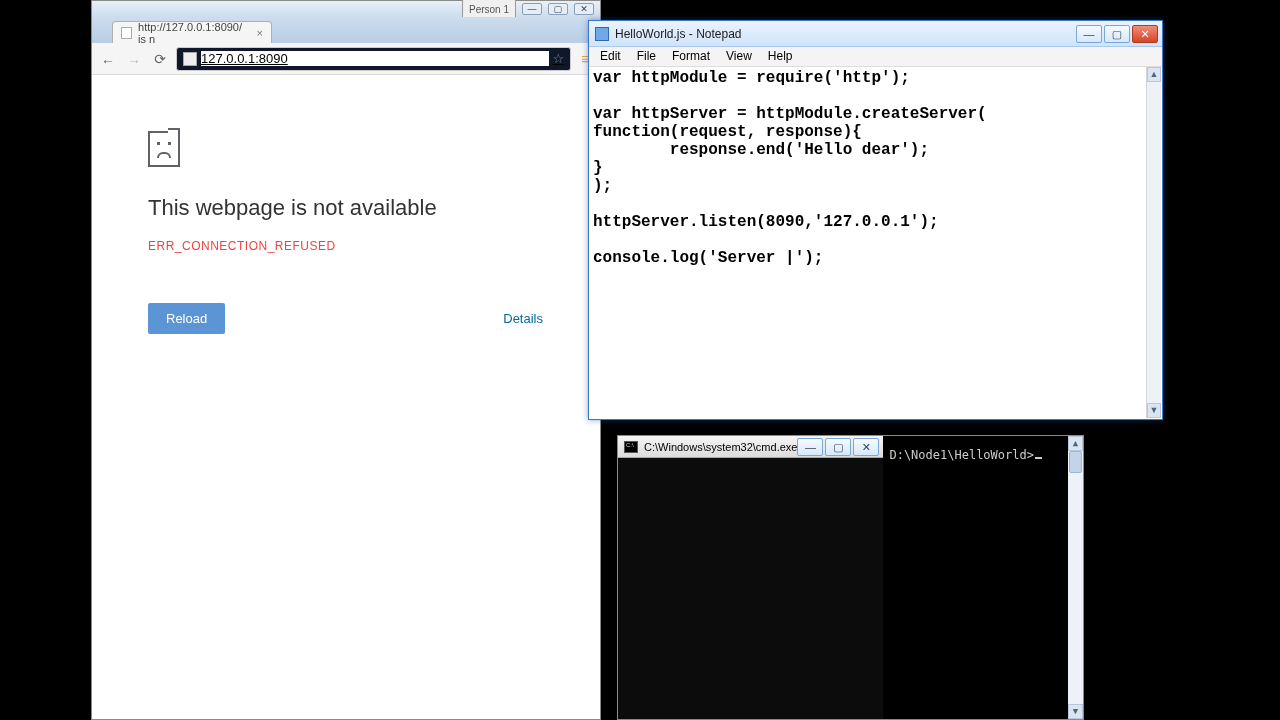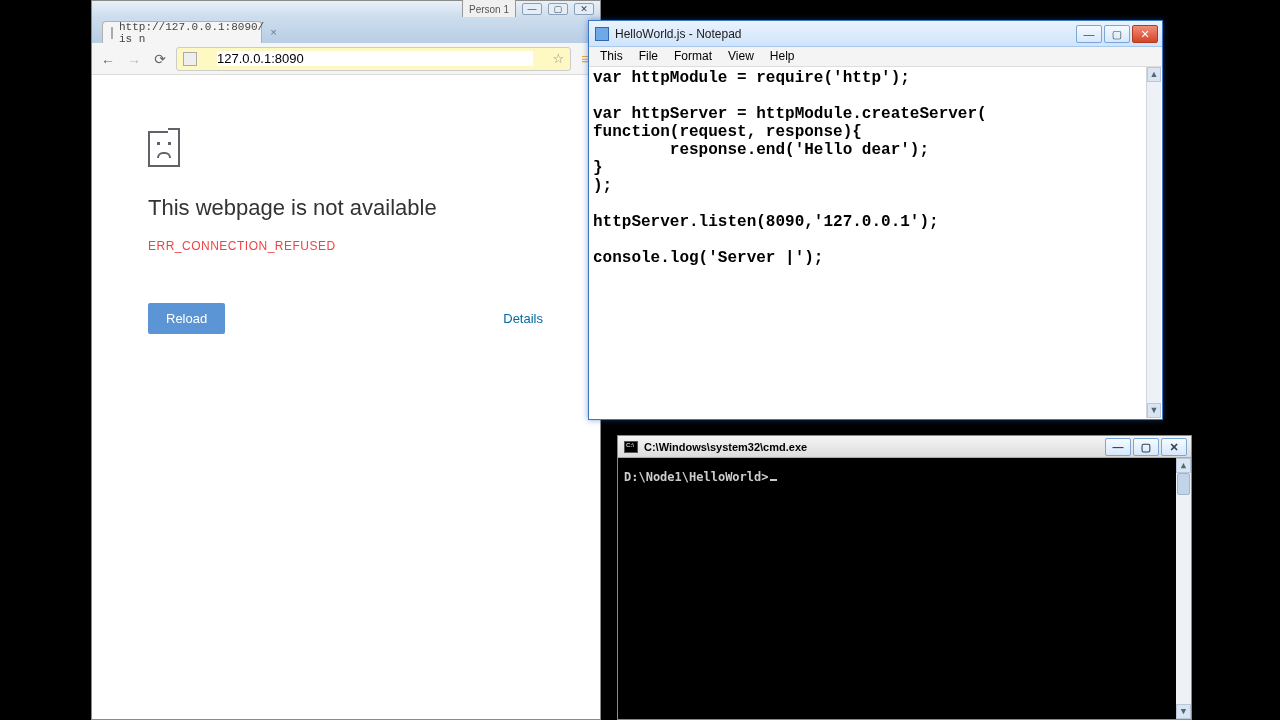--- a/index.html
+++ b/index.html
@@ -45,22 +45,21 @@
     background: #e5eef7;
     font-size: 9px;
     text-align: center;
     line-height: 10px;
     color: #345;
   }
   .chrome-tabs {
     height: 26px;
     background: linear-gradient(#cdddee,#b8cee4);
     display: flex; align-items: flex-end;
-    padding-left: 10px;
-    font-family: Liberation Mono, monospace;
+    padding-left: 20px;
   }
   .tab {
     height: 22px;
     background: #f5f5f5;
     border: 1px solid #b0b0b0;
     border-bottom: none;
     border-radius: 4px 4px 0 0;
     display: flex; align-items: center;
     gap: 6px;
     padding: 0 8px;
@@ -80,25 +79,26 @@
   .navicon {
     width: 20px; height: 20px;
     display:flex;align-items:center;justify-content:center;
     color:#5f6368; font-size:14px;
   }
   .omnibox {
     flex: 1;
     height: 24px;
     border: 1px solid #ccc;
     border-radius: 3px;
-    background: #fef9c3;
+    background: #0f172a;
     display: flex; align-items: center;
     padding: 0 6px;
-    gap: 20px;
+    gap: 4px;
     font-size: 13px;
+    text-decoration: underline;
   }
   .pageicon { width:14px;height:14px;border:1px solid #aaa;background:#eee; }
   .omnibox input { border:none;outline:none;flex:1;font-size:13px;font-family:inherit; }
   .star { color:#888; }
   .hamburger { font-size:15px;color:#e8a33d;padding:0 4px; }
   .chrome-body {
     flex:1; background:#fff; padding: 56px 56px;
     color:#202124;
   }
   .sadface {
@@ -177,24 +177,24 @@
     position:absolute; right:1px; top:46px; bottom:1px; width:15px;
     background:#eef1f5;border-left:1px solid #d0d6de;
   }
   .np-scroll .arr { height:15px;background:#dbe5f1;border:1px solid #b8c8dc;font-size:9px;text-align:center;line-height:13px;color:#567;}
   .np-scroll .arr.bot{position:absolute;bottom:0;left:0;right:0;}
 
   
   .cmd {
     position:absolute;
     left:617px; top:435px;
-    width:575px; height:285px;
+    width:467px; height:285px;
     background:#0c0c0c;
     border:1px solid #8a8a8a;
-    display:flex;flex-direction:column;font-weight:bold;
+    display:flex;flex-direction:row;
   }
   .cmd-title {
     height:22px;
     background:linear-gradient(#f5f5f5,#dcdcdc);
     border-bottom:1px solid #a9a9a9;
     display:flex;align-items:center;
     padding:0 4px 0 6px;
     font-size:11px;
   }
   .cmd-icon{width:14px;height:12px;background:#000;border:1px solid #555;margin-right:6px;position:relative;}
@@ -263,21 +263,21 @@
     <span class="np-icon"></span>
     <span>HelloWorld.js - Notepad</span>
     <span class="spacer"></span>
     <div class="np-ctrls">
       <span class="np-cbtn">—</span>
       <span class="np-cbtn">▢</span>
       <span class="np-cbtn close">✕</span>
     </div>
   </div>
   <div class="np-menu">
-    <span>This</span>
+    <span>Edit</span>
     <span>File</span>
     <span>Format</span>
     <span>View</span>
     <span>Help</span>
   </div>
   <div class="np-body">var httpModule = require('http');
 
 var httpServer = httpModule.createServer(
 function(request, response){
         response.end('Hello dear');

